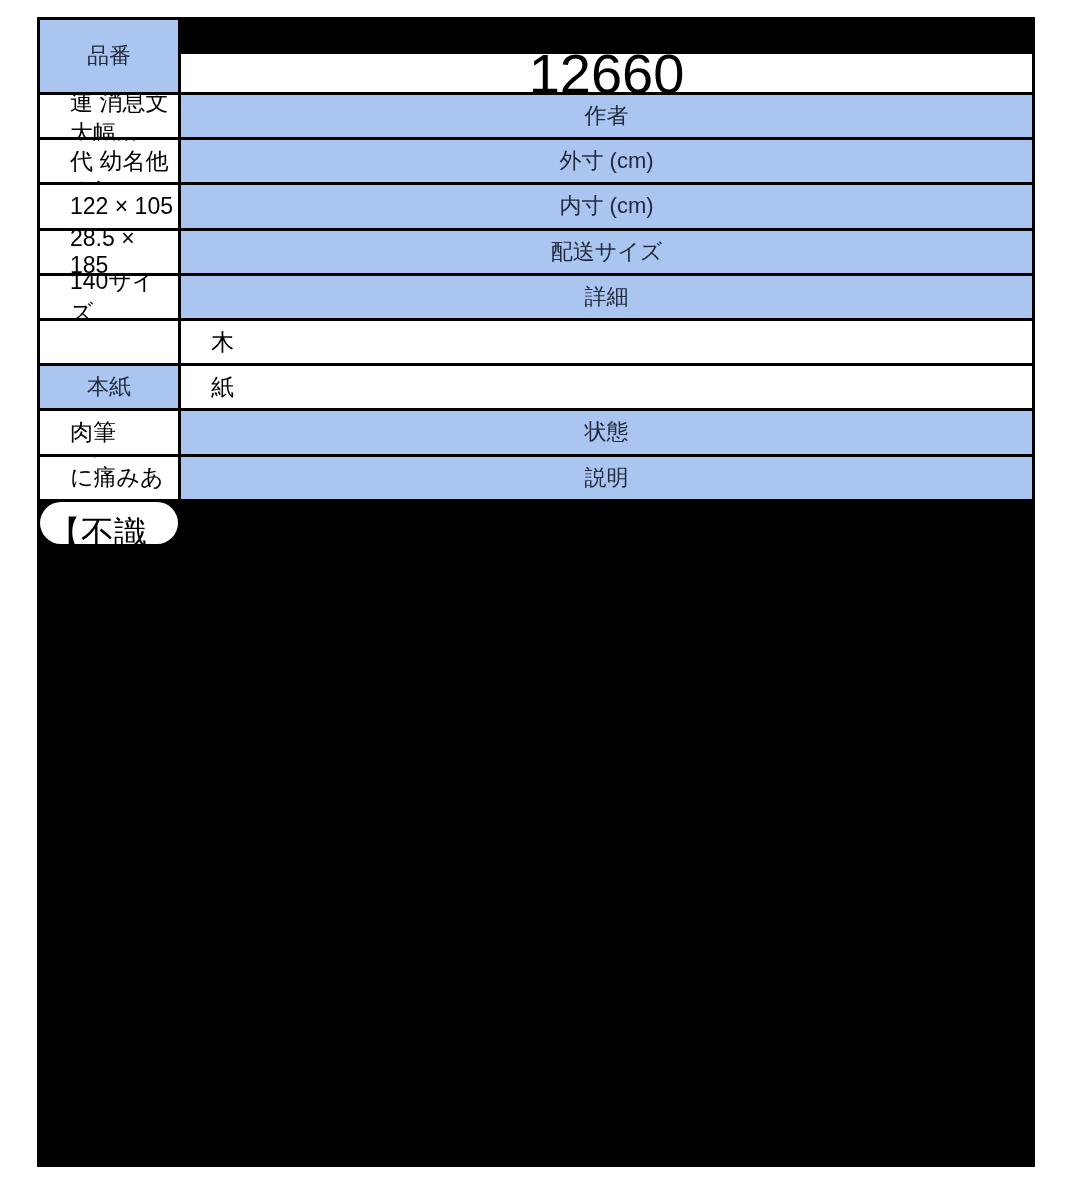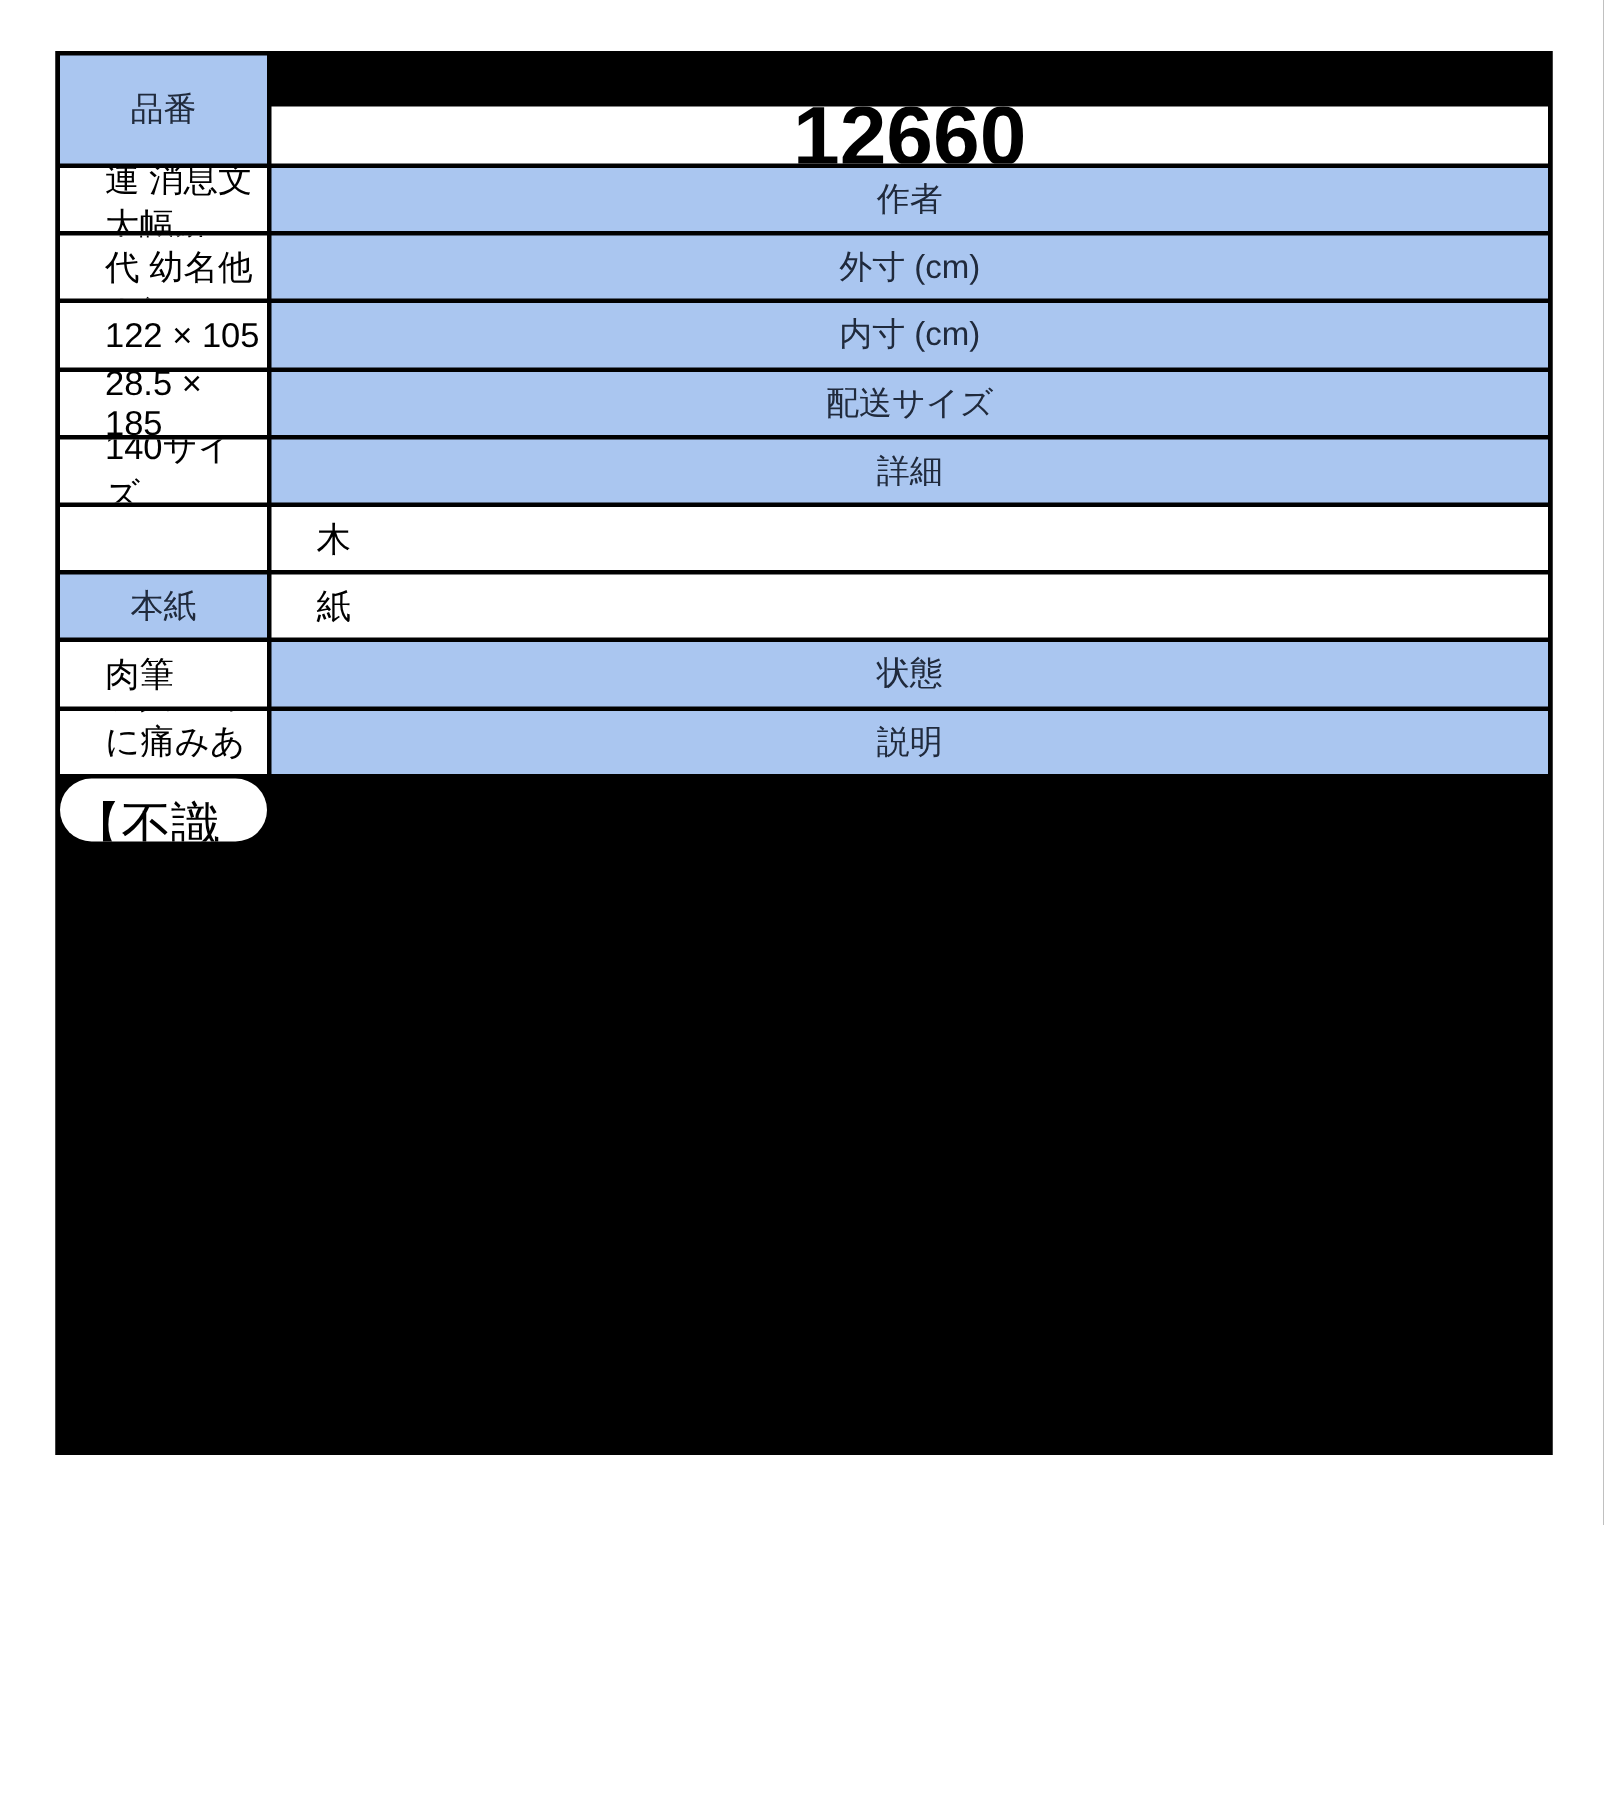--- a/index.html
+++ b/index.html
@@ -3,22 +3,22 @@
 <meta charset="utf-8">
 <style>
   * { box-sizing: border-box; margin: 0; padding: 0; }
   html, body {
     width: 1069px; height: 1200px;
     background: #ffffff;
     font-family: "Liberation Sans", "DejaVu Sans", sans-serif;
   }
   .spec-table {
     position: absolute;
-    left: 37px; top: 34px;
-    width: 998px; height: 936px;
+    left: 37px; top: 17px;
+    width: 998px; height: 1150px;
     border: 3px solid var(--border-color, #000);
     background: var(--border-color, #000);
     display: grid;
     grid-template-columns: 138px 1fr;
     grid-template-rows: 72px repeat(10, 42.2px) 1fr;
     gap: 3px;
   }
   .label-cell {
     background: var(--header-bg, #aac6f0);
     color: var(--label-color, #202a3c);
@@ -35,21 +35,21 @@
     font-size: 23px;
     display: flex;
     align-items: center;
     padding-left: 30px;
     overflow: hidden;
   }
   .value-cell.item-number {
     justify-content: center;
     padding-left: 0;
     font-size: 56px;
-    font-weight: bold;
+    font-weight: normal;
     margin-top: 34px;
   }
   .value-cell.description {
     align-items: flex-start;
     padding: 6px 10px 0 8px;
     font-size: 33px;
     line-height: 50px;
     white-space: pre-line;
     display: block;
     border-radius: 21px;

